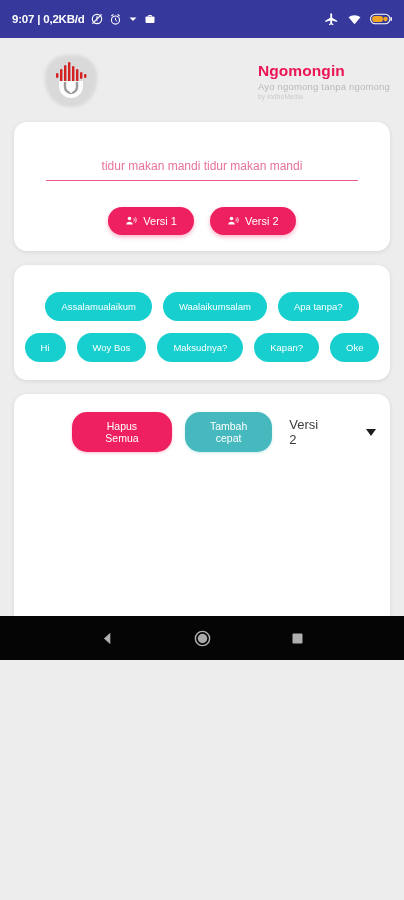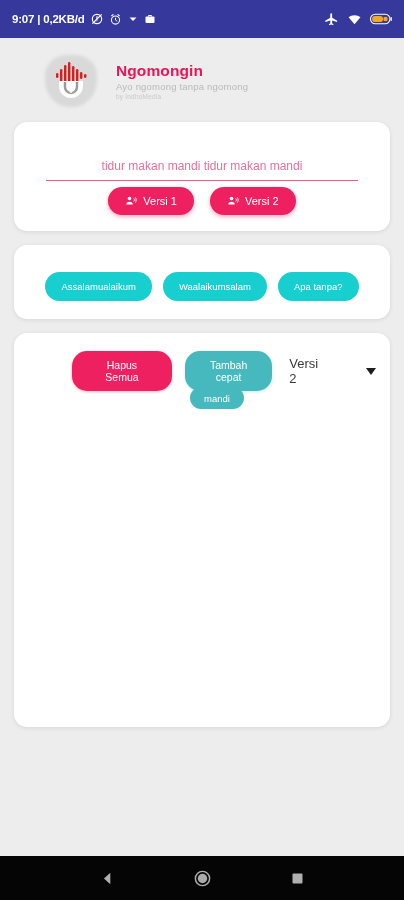--- a/index.html
+++ b/index.html
@@ -2,38 +2,38 @@
 <html><head>
 <meta charset="utf-8">
 <style>
   * { margin:0; padding:0; box-sizing:border-box; }
   html, body {
     width:404px; height:900px;
     font-family:"Liberation Sans", sans-serif;
     background:#ededed;
     overflow:hidden;
   }
-  .phone { width:404px; height:900px; position:relative; display:flex; flex-direction:column; background:#ededed; }
+  .phone { width:404px; height:660px; position:relative; display:flex; flex-direction:column; background:#ededed; }
 
   
   .statusbar {
     height:38px; background:#36399b; flex:0 0 38px;
     display:flex; align-items:center; justify-content:space-between;
     padding:0 12px; color:#ffffff;
   }
   .sb-left { display:flex; align-items:center; gap:5px; }
   .sb-clock { font-size:11.5px; font-weight:bold; letter-spacing:-0.2px; white-space:nowrap; }
   .sb-right { display:flex; align-items:center; gap:8px; }
   .sb-ic { display:block; }
 
   
   .content { flex:1 1 auto; overflow:hidden; padding:0 14px; }
 
   
-  .appheader { display:flex; align-items:center; gap:16px; padding:14px 0 12px 28px; }
+  .appheader { display:flex; align-items:center; gap:29px; padding:14px 0 12px 28px;justify-content:space-between; }
   .logo { width:58px; height:58px; position:relative; flex:0 0 58px;
           display:flex; align-items:center; justify-content:center; }
   .logo-blob { position:absolute; inset:3px; background:#d9d9d9; border-radius:42% 42% 46% 46%/40% 40% 52% 52%;
                filter:blur(1.4px); }
   .logo svg { position:relative; z-index:2; }
   .title-wrap { display:flex; flex-direction:column; gap:1px; }
   .app-title { font-size:15.5px; font-weight:bold; color:#ec1555; letter-spacing:0.1px; }
   .app-sub { font-size:9.5px; color:#b9b9b9; letter-spacing:0.2px; }
   .app-by { font-size:6.5px; color:#c9c9c9; letter-spacing:0.2px; }
 
@@ -50,21 +50,21 @@
   .lang-grp { display:flex; align-items:center; flex:1 1 0; min-width:0; }
   .lang-grp.second { flex:0 0 auto; width:140px; margin-left:6px; }
 
   .input-wrap { margin-top:16px; padding:0 16px; }
   .txt-input { width:100%; border:none; outline:none; background:transparent;
                text-align:center; font-size:12px; color:#e8719a;
                font-family:"Liberation Sans", sans-serif;
                padding-bottom:7px; border-bottom:1.6px solid #ef5a88; }
   .txt-input::placeholder { color:#f0a9c0; }
 
-  .ver-row { display:flex; justify-content:center; gap:16px; margin-top:6px; }
+  .ver-row { display:flex; justify-content:center; gap:16px; margin-top:26px; }
   .btn-pill { display:inline-flex; align-items:center; gap:6px;
               background:#ef2060; color:#ffffff; border:none; border-radius:17px;
               padding:8px 17px; font-size:11px; font-family:"Liberation Sans", sans-serif;
               box-shadow:0 2px 4px rgba(239,32,96,0.35); cursor:pointer; }
 
   
   .card-chips { padding:27px 14px 18px; }
   .chip-row { display:flex; justify-content:center; align-items:center; gap:11px; margin-bottom:12px; flex-wrap:nowrap; }
   .chip-row:last-child { margin-bottom:0; }
   .chip { background:#18cfcf; color:#ffffff; border:none; border-radius:16px;
@@ -188,31 +188,35 @@
         </button>
       </div>
     </div>
 
     <div class="card card-chips">
       <div class="chip-row">
         <button class="chip">Assalamualaikum</button>
         <button class="chip">Waalaikumsalam</button>
         <button class="chip">Apa tanpa?</button>
       </div>
+      <div class="chip-row">
+        <button class="chip">Hi</button>
+        <button class="chip">Woy Bos</button>
+        <button class="chip">Maksudnya?</button>
+        <button class="chip">Kapan?</button>
+        <button class="chip">Oke</button>
+      </div>
     </div>
 
     <div class="card card-output">
       <div class="out-toolbar">
         <button class="btn-clear">Hapus Semua</button>
         <button class="btn-quick">Tambah cepat</button>
         <span class="out-version">Versi 2</span>
         <span class="caret-dark"></span>
-      </div>
-      <div class="out-tokens">
-        <span class="token">mandi</span>
       </div>
       <div class="out-canvas"></div>
     </div>
 
   </div>
 
   <div class="navbar">
     <svg class="nav-ic" width="17" height="17" viewBox="0 0 24 24">
       <path d="M16 4L7 12l9 8z" fill="#d6d6d6"></path>
     </svg>

